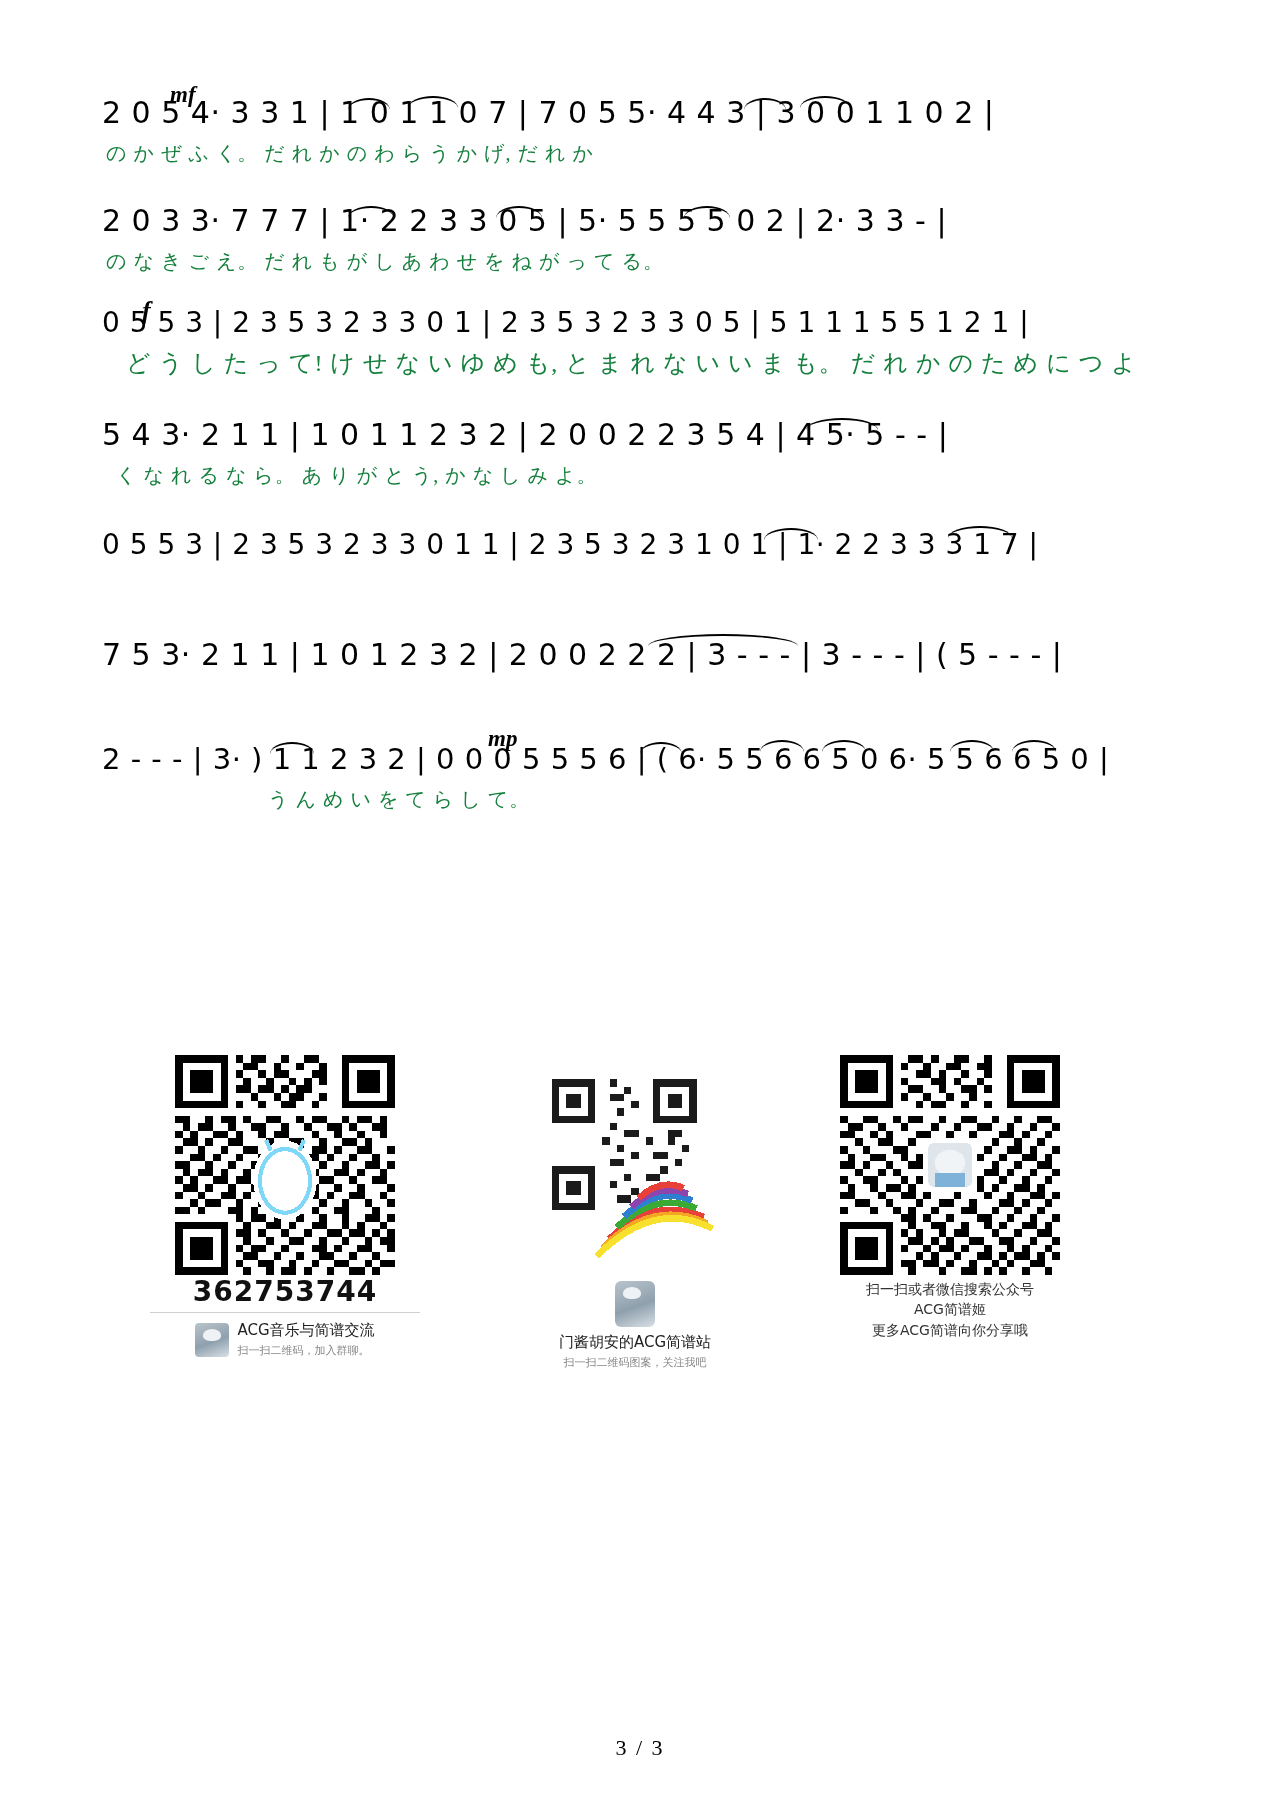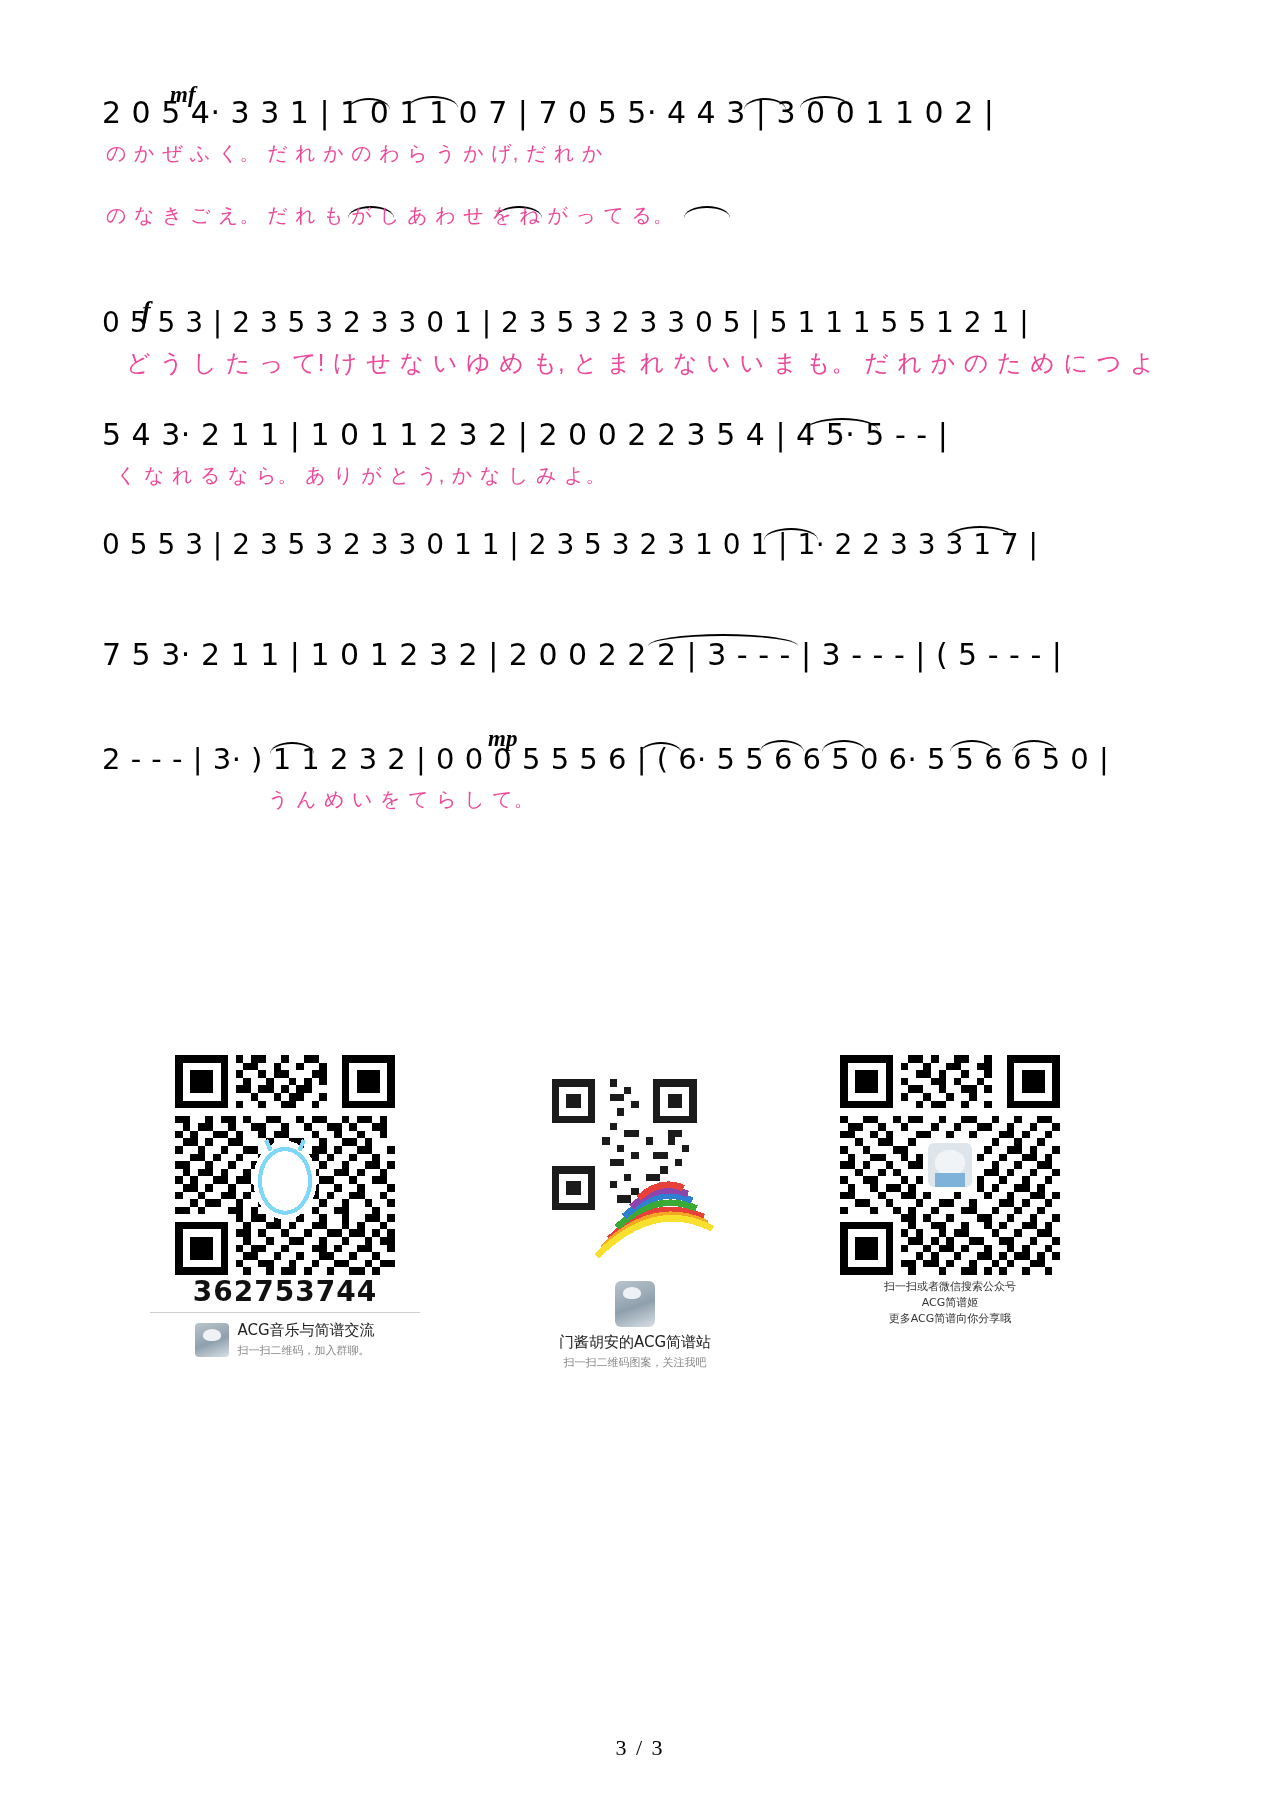--- a/index.html
+++ b/index.html
@@ -35,23 +35,23 @@
     font-family: "DejaVu Sans", sans-serif;
     font-size: 30px;
     letter-spacing: 0.5px;
     color: #000;
     line-height: 46px;
   }
   .lyric-row {
     position: relative;
     height: 34px;
     white-space: nowrap;
-    font-family: Liberation Sans, sans-serif;
+    font-family: Liberation Serif, serif;
     font-size: 20px;
-    color: #ec4899;
+    color: #15803d;
     line-height: 34px;
     letter-spacing: 1px;
   }
   .dyn {
     position: absolute;
     font-family: "Liberation Serif", serif;
     font-style: italic;
     font-weight: bold;
     font-size: 23px;
     text-align: right;
@@ -130,41 +130,42 @@
     content: "";
     position: absolute;
     left: 8px; top: 6px;
     width: 18px; height: 12px;
     border-radius: 50% 50% 40% 40%;
     background: #eef2f5;
   }
   .qr-text-block { text-align: left; }
   .qr-wechat-lines {
     font-family: "DejaVu Sans", sans-serif;
-    font-size: 11px;
+    font-size: 14px;
     color: #333;
     line-height: 1.45;
   }
 </style>
 </head>
 <body>
 
 <div class="sheet">
 
   <div class="system" style="top:90px;">
     <div class="dyn" style="left:70px; top:-8px;">mf</div>
     <div class="notes-row" style="padding-left:2px;">2  0 5 4· 3 3 1 | 1  0 1 1  0 7 | 7  0 5 5· 4 4 3 | 3 0 0 1 1   0 2 |</div>
     <div class="tie" style="left:248px; top:8px; width:42px;"></div>
     <div class="tie" style="left:308px; top:6px; width:50px;"></div>
     <div class="tie" style="left:644px; top:8px; width:42px;"></div>
     <div class="tie" style="left:700px; top:6px; width:50px;"></div>
     <div class="lyric-row" style="padding-left:6px;">の      か ぜ ふ   く。      だ れ   か の     わ ら う か げ,     だ れ    か</div>
   </div>
 
   <div class="system" style="top:198px;">
+    <div class="notes-row" style="padding-left:2px;">2  0 3 3· 7 7 7 | 1· 2 2 3 3   0 5 | 5· 5 5 5 5   0 2 | 2·  3  3  - |</div>
     <div class="tie" style="left:248px; top:8px; width:46px;"></div>
     <div class="tie" style="left:396px; top:8px; width:46px;"></div>
     <div class="tie" style="left:584px; top:8px; width:46px;"></div>
     <div class="lyric-row" style="padding-left:6px;">の      な き ご  え。 だ れ  も が     し あ わ  せ を   ね  が っ て る。</div>
   </div>
 
   <div class="system" style="top:300px;">
     <div class="dyn" style="left:42px; top:-4px; font-size:26px;">f</div>
     <div class="notes-row" style="padding-left:2px; font-size:28px;">0  5  5 3 | 2 3 5 3 2 3 3 0 1 | 2 3 5 3 2 3 3 0 5 | 5 1 1 1 5 5 1 2 1 |</div>
     <div class="lyric-row" style="padding-left:26px; font-size:24px;">ど う し た っ て! け せ な い ゆ め も,  と  ま れ な い い ま も。 だ れ か の   た め に つ よ</div>

